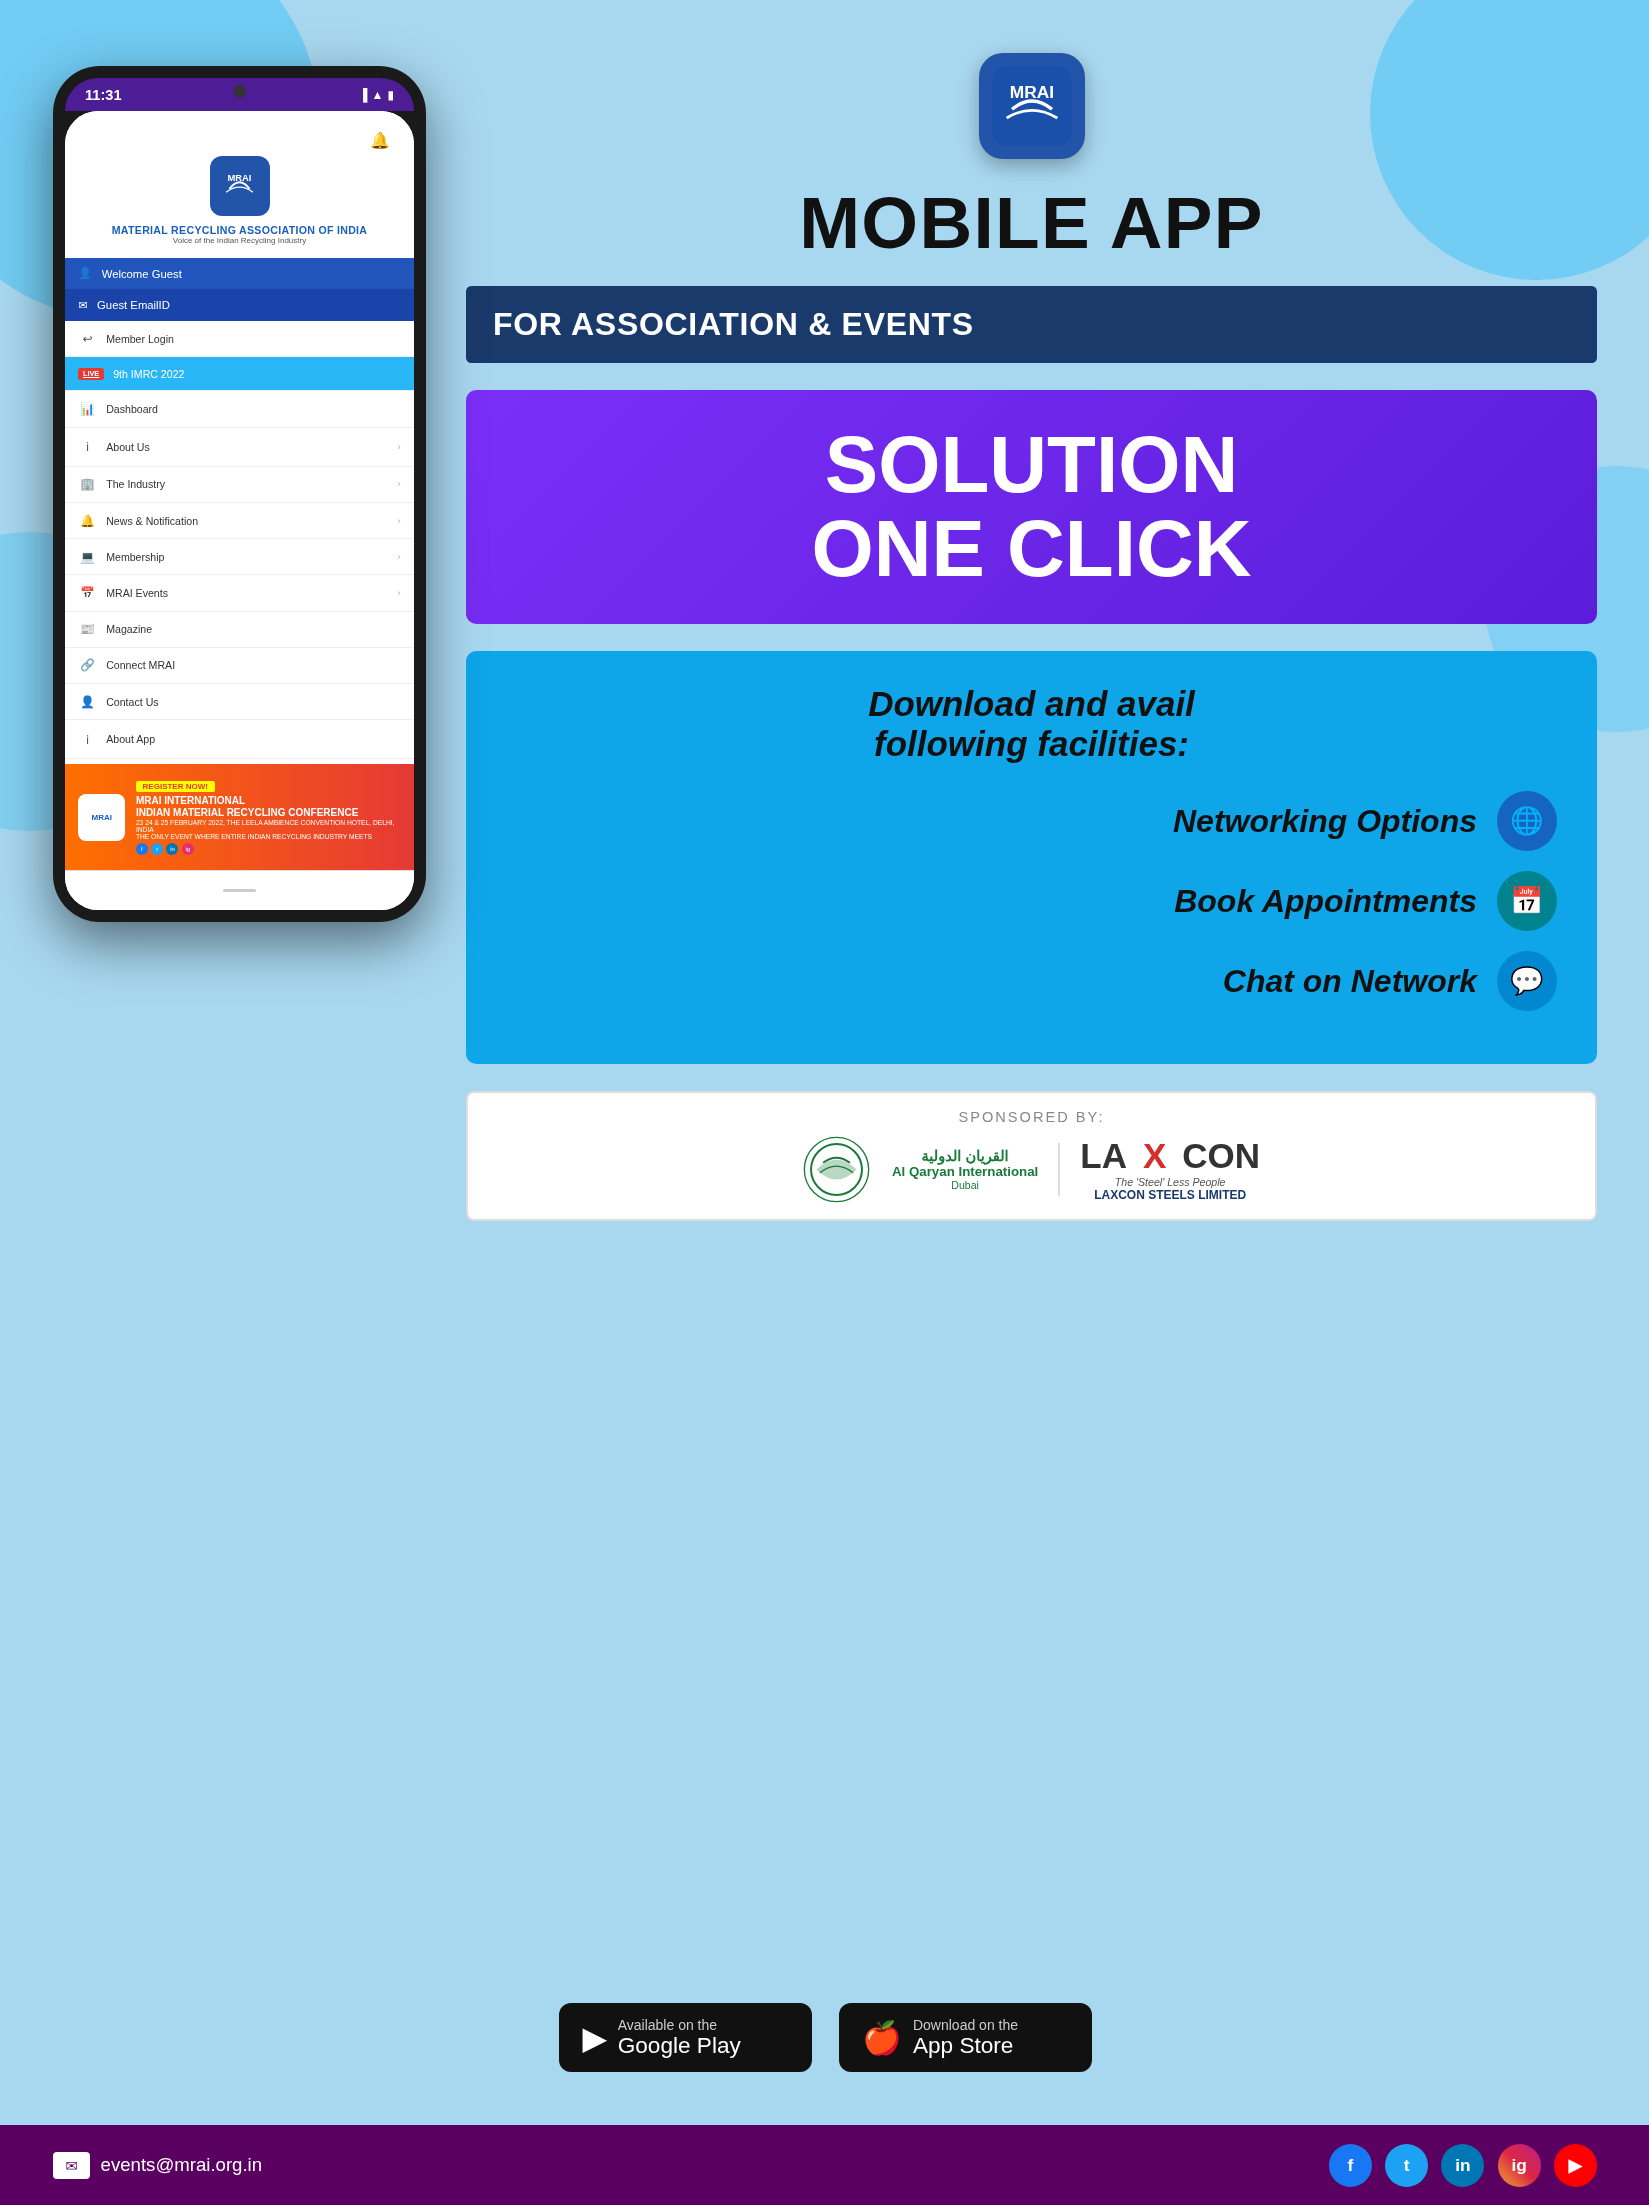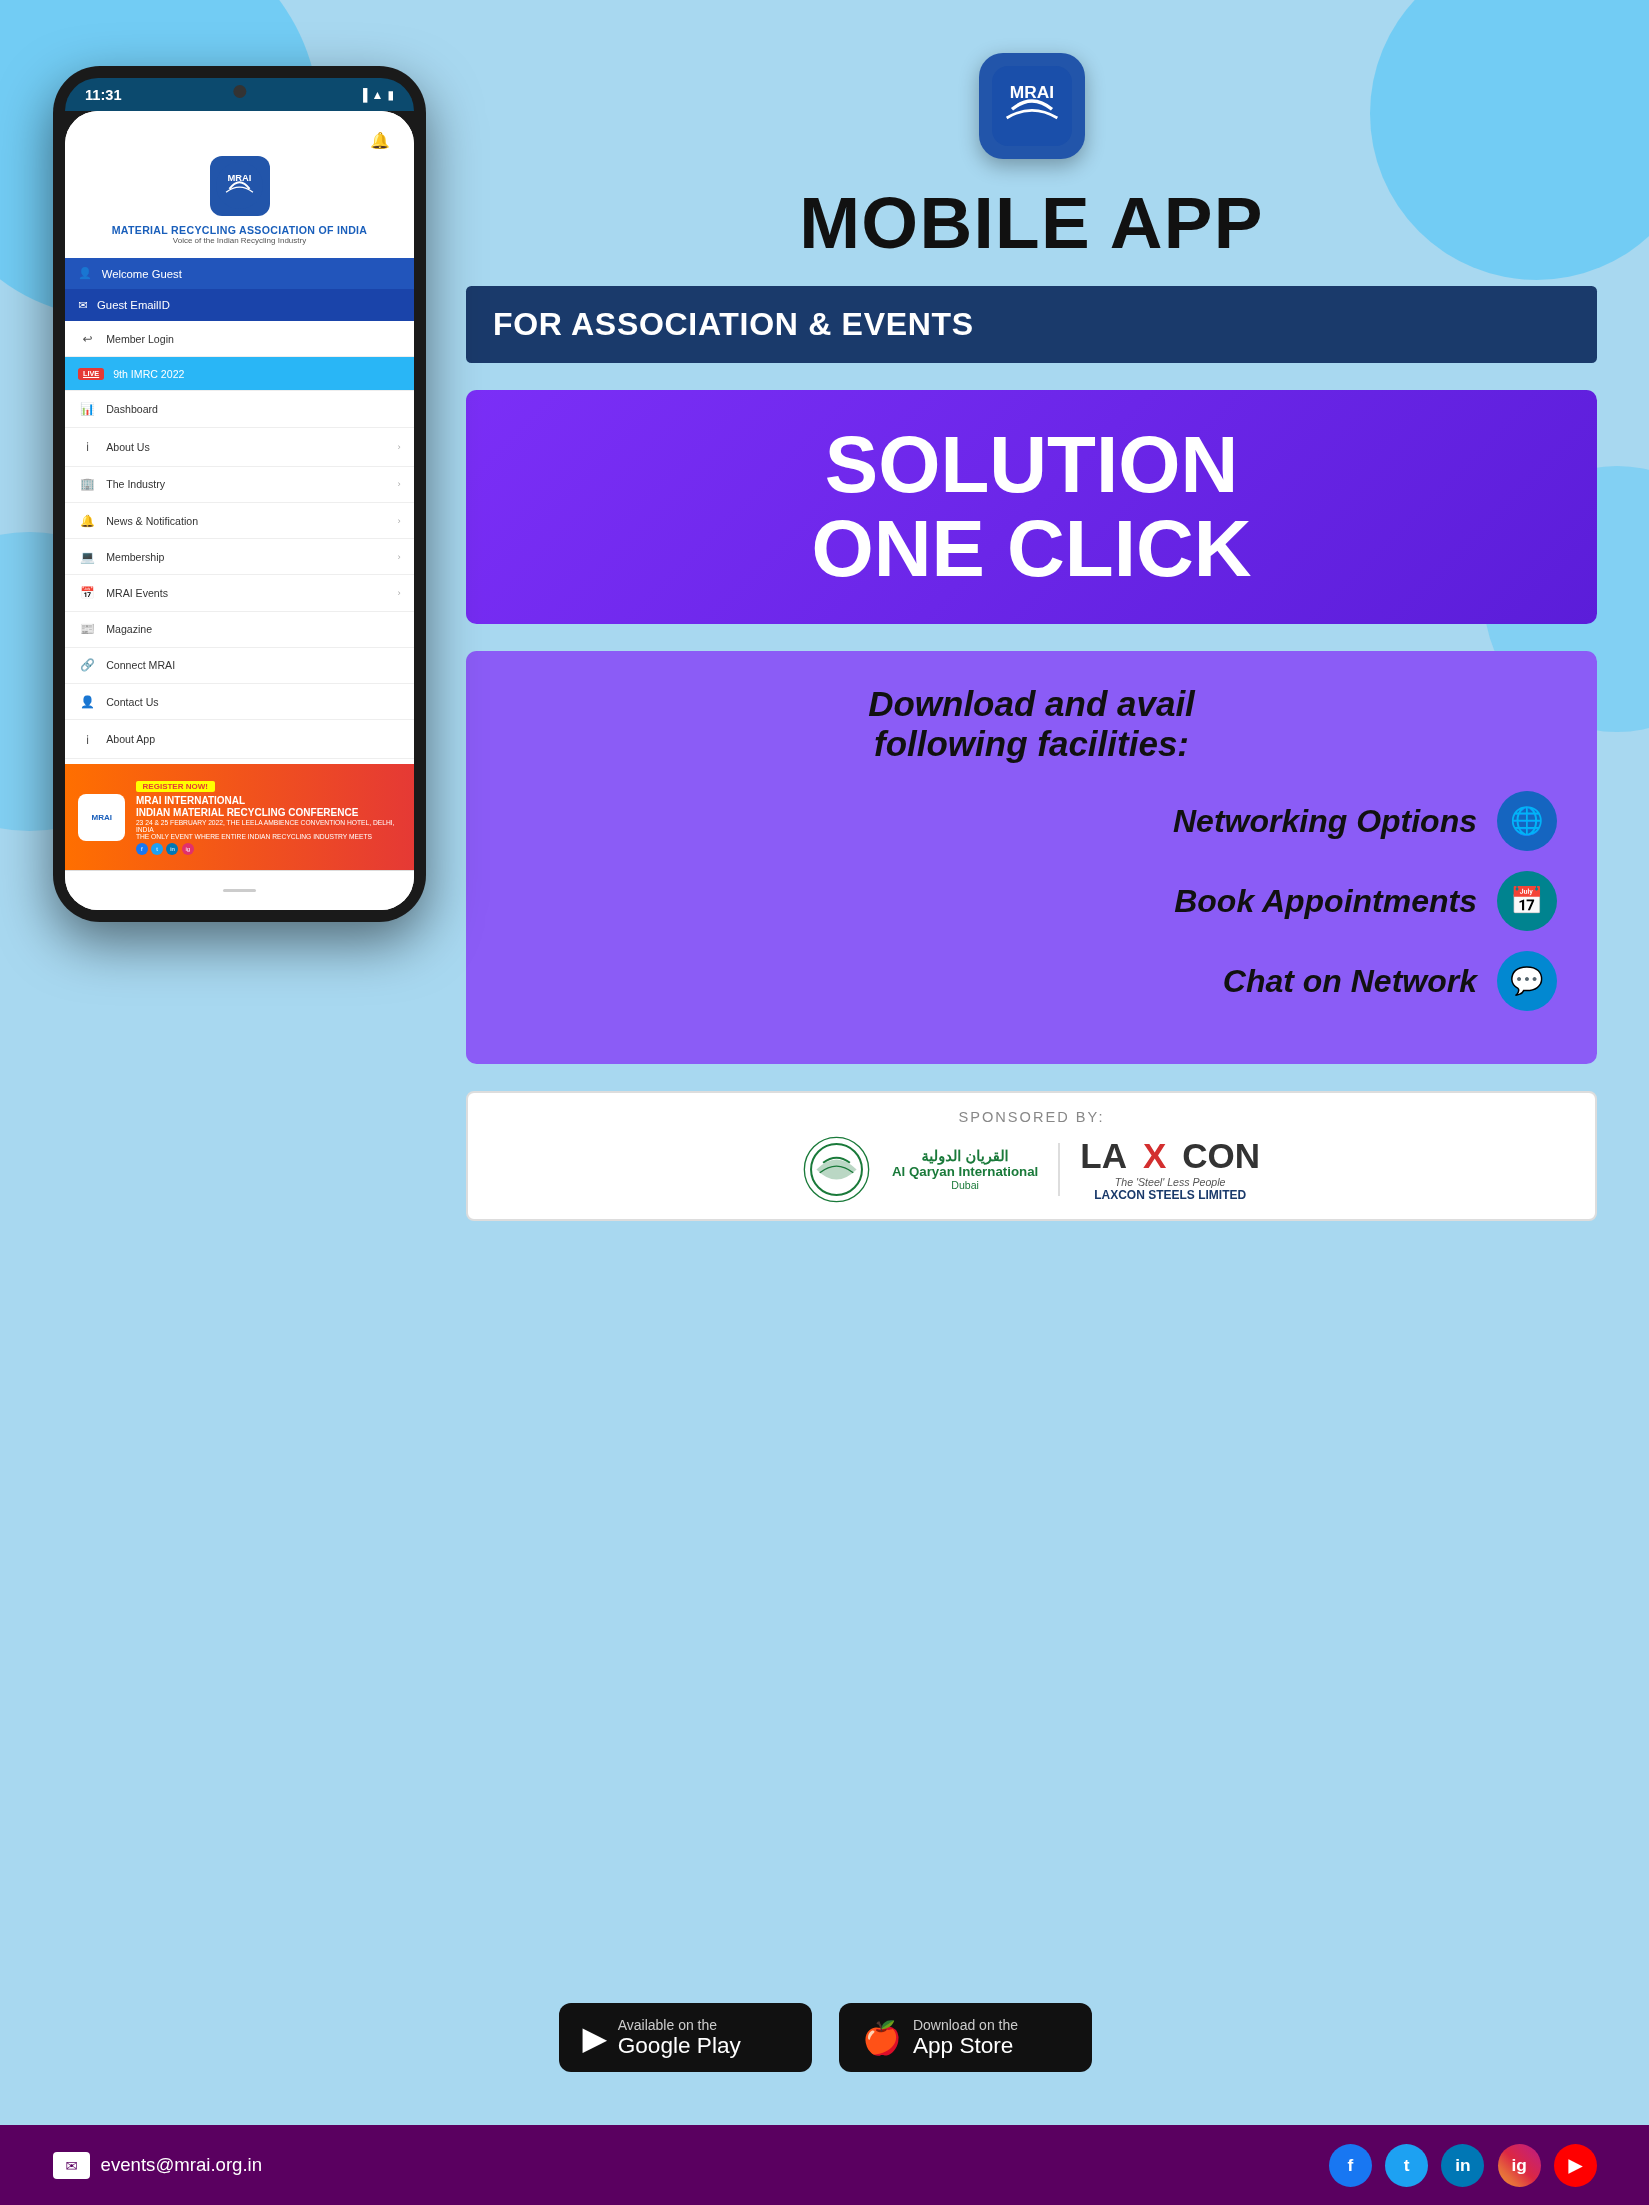--- a/index.html
+++ b/index.html
@@ -66,21 +66,21 @@
 
     .phone-outer {
       background: #1a1a1a;
       border-radius: 47px;
       padding: 12px;
       box-shadow: 0 20px 53px rgba(0,0,0,0.5);
       position: relative;
     }
 
     .phone-notch-area {
-      background: #0c4a6e;
+      background: #4c1d95;
       height: 33px;
       border-radius: 33px 33px 0 0;
       display: flex;
       align-items: center;
       justify-content: space-between;
       padding: 5.3px 20px;
       position: relative;
     }
     .phone-notch-area .status-time {
       color: white;
@@ -244,21 +244,21 @@
     .your-solution-box .big-text {
       color: white;
       font-size: 80px;
       font-weight: 900;
       line-height: 1.05;
       text-align: center;
       text-transform: uppercase;
     }
 
     .facilities-section {
-      background: #8b5cf6;
+      background: #0ea5e9;
       border-radius: 10.6px;
       padding: 33px 40px;
     }
     .facilities-title {
       font-size: 35px;
       font-weight: 900;
       font-style: italic;
       text-align: center;
       color: #111;
       margin-bottom: 27px;

